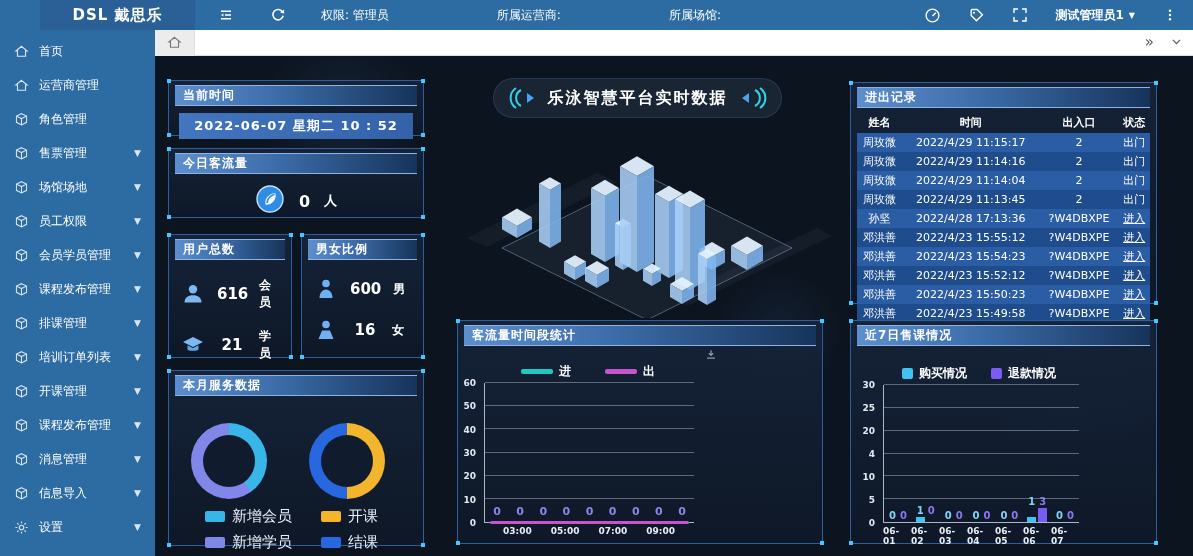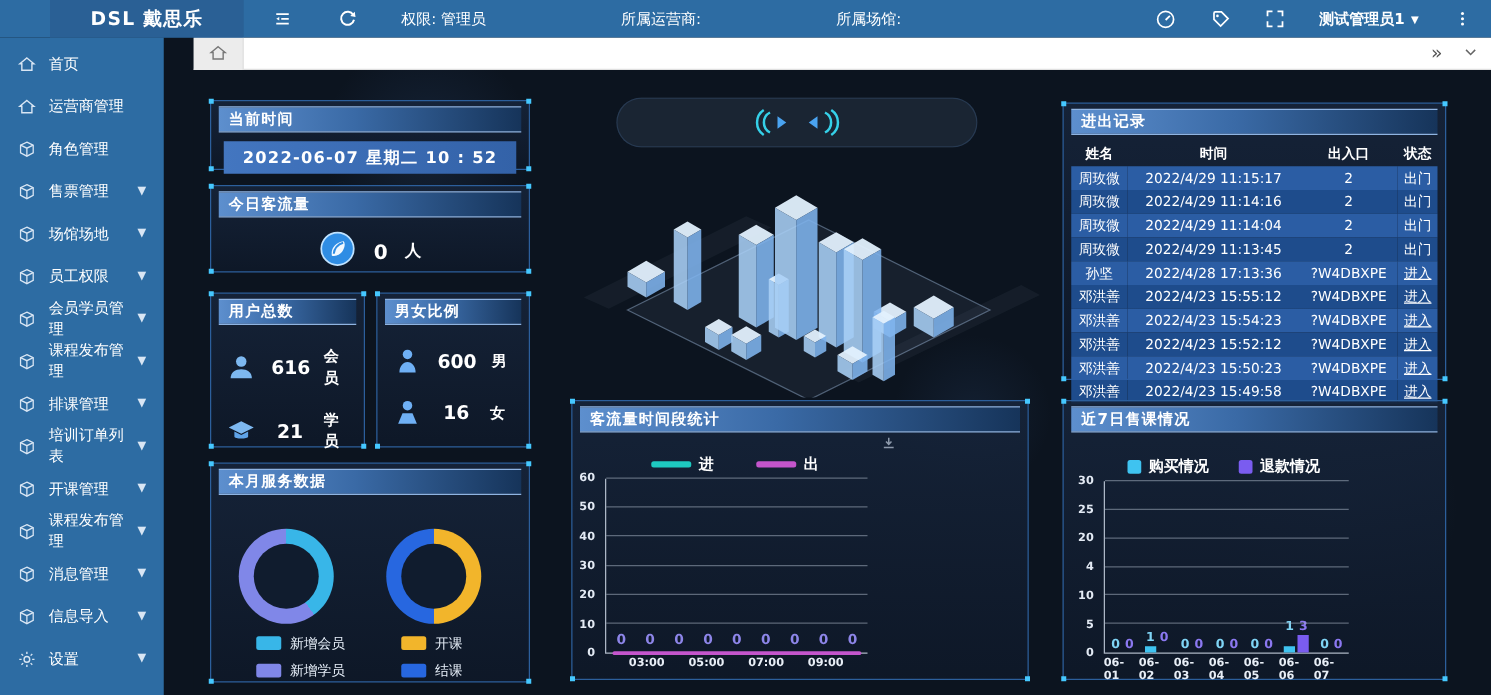--- a/index.html
+++ b/index.html
@@ -22,21 +22,21 @@
 
   
   .tabstrip{position:absolute;left:155px;top:30px;right:0;height:26px;background:#fff;
     border-bottom:1px solid #e0e0e0;display:flex;align-items:center;z-index:25;}
   .tab-home{width:40px;height:26px;background:#ececec;border-right:1px solid #e0e0e0;
     display:flex;align-items:center;justify-content:center;cursor:pointer;}
   .ts-right{margin-left:auto;display:flex;align-items:center;gap:16px;margin-right:10px;color:#555;}
   .dbl-chev{font-size:15px;color:#555;cursor:pointer;line-height:1;}
 
   
-  .sidebar{position:absolute;left:0;top:30px;bottom:0;width:131px;background:#2d6ca3;padding-top:4px;z-index:20;}
+  .sidebar{position:absolute;left:0;top:30px;bottom:0;width:155px;background:#2d6ca3;padding-top:4px;z-index:20;}
   .sbi{height:34px;display:flex;align-items:center;gap:10px;padding:0 14px;color:#fff;font-size:12px;cursor:pointer;}
   .sbi .ic{width:15px;height:15px;display:inline-flex;flex:none;}
   .sbi .cr{margin-left:auto;font-size:9px;color:#d9e6f4;}
 
   
   .main{position:absolute;left:155px;top:56px;width:1038px;height:500px;
     background:
       radial-gradient(120px 120px at 18% 12%,rgba(60,100,160,.18),transparent 70%),
       radial-gradient(90px 90px at 60% 55%,rgba(60,100,160,.14),transparent 70%),
       radial-gradient(140px 140px at 88% 70%,rgba(60,100,160,.12),transparent 70%),
@@ -64,21 +64,21 @@
   
   .statrow{display:flex;align-items:center;gap:12px;padding:0 12px;margin-top:17px;}
   .statrow .ic{width:24px;height:24px;flex:none;display:inline-flex;}
   .stat-v{font-size:15px;font-weight:bold;color:#fff;min-width:30px;text-align:center;}
   .stat-l{font-size:12px;font-weight:bold;color:#fff;}
 
   
   .donut{position:absolute;width:76px;height:76px;border-radius:50%;}
   .donut::after{content:'';position:absolute;inset:12px;border-radius:50%;background:#101c2e;}
   .dlegend{position:absolute;display:flex;flex-direction:column;gap:7px;}
-  .dl-item{display:flex;align-items:center;gap:7px;font-size:11px;color:#e8f0fa;}
+  .dl-item{display:flex;align-items:center;gap:7px;font-size:15px;color:#e8f0fa;}
   .dl-sw{width:20px;height:11px;border-radius:2px;flex:none;}
 
   
   .pill{position:absolute;left:338px;top:22px;width:289px;height:40px;background:#1a2533;
     border-radius:21px;display:flex;align-items:center;justify-content:center;gap:10px;
     box-shadow:0 0 0 1px rgba(80,120,170,.25) inset;}
   .pill-title{color:#fff;font-size:16px;font-weight:bold;letter-spacing:2px;}
   .deco{display:inline-flex;align-items:center;}
 
   
@@ -441,20 +441,21 @@
     </section>
 
     <div class="pill">
       <span class="deco">
         <svg width="30" height="26" viewBox="0 0 30 26" fill="none">
             <path d="M8 3a12 12 0 0 0 0 20" stroke="#35d0e8" stroke-width="2"></path>
             <path d="M13 5a9 9 0 0 0 0 16" stroke="#35d0e8" stroke-width="2"></path>
             <polygon points="19,8 26,13 19,18" fill="#4aa3f0"></polygon>
           </svg>
       </span>
+      <span class="pill-title">乐泳智慧平台实时数据</span>
       <span class="deco">
         <svg width="30" height="26" viewBox="0 0 30 26" fill="none">
             <polygon points="11,8 4,13 11,18" fill="#4aa3f0"></polygon>
             <path d="M17 5a9 9 0 0 1 0 16" stroke="#35d0e8" stroke-width="2"></path>
             <path d="M22 3a12 12 0 0 1 0 20" stroke="#35d0e8" stroke-width="2"></path>
           </svg>
       </span>
     </div>
 
     <div style="position:absolute;left:292px;top:64px;width:392px;height:198px;">

